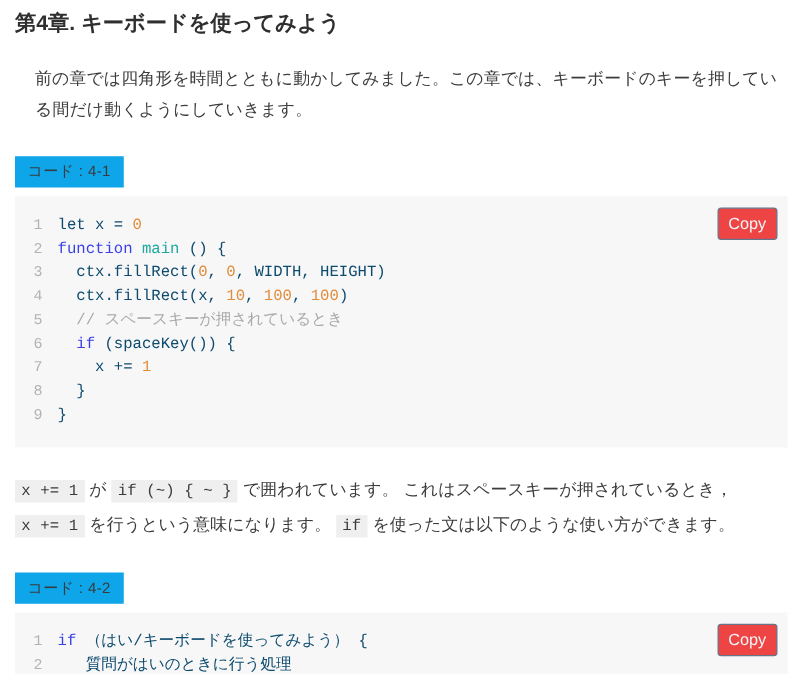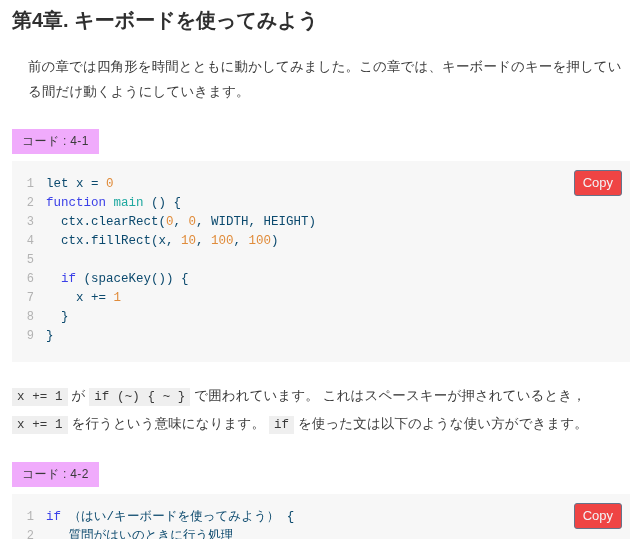--- a/index.html
+++ b/index.html
@@ -18,21 +18,21 @@
   }
 
   .page {
     padding: 0 10px;
     box-sizing: border-box;
     width: 640px;
   }
 
   
   .chapter-title {
-    font-size: 20px;
+    font-size: 17px;
     font-weight: bold;
     color: #2f2f2f;
     letter-spacing: 0px;
     margin: 8px 0 0 0;
     line-height: 1.25;
     padding-left: 2px;
   }
 
   
   .intro-paragraph {
@@ -40,21 +40,21 @@
     line-height: 1.85;
     color: #3c3c3c;
     margin: 22px 0 0 16px;
     padding-left: 2px;
     letter-spacing: .1px;
   }
 
   
   .code-caption {
     display: inline-block;
-    background: #f0abfc;
+    background: #0ea5e9;
     color: #3a3a3a;
     font-size: 12px;
     line-height: 1;
     padding: 6px 10px 7px 10px;
     margin: 24px 0 0 2px;
     letter-spacing: .3px;
   }
 
   
   .code-block {
@@ -141,23 +141,23 @@
   <p class="intro-paragraph">前の章では四角形を時間とともに動かしてみました。この章では、キーボードのキーを押している間だけ動くようにしていきます。</p>
 
   
   <div class="code-caption">コード : 4-1</div>
 
   <div class="code-block">
     <button class="copy-button">Copy</button>
     <div class="code-lines">
         <div class="code-line"><span class="line-number">1</span><span class="line-code"><span class="tok-plain">let x = </span><span class="tok-num">0</span></span></div>
         <div class="code-line"><span class="line-number">2</span><span class="line-code"><span class="tok-kw">function</span><span class="tok-plain"> </span><span class="tok-fn">main</span><span class="tok-plain"> () {</span></span></div>
-        <div class="code-line"><span class="line-number">3</span><span class="line-code"><span class="tok-plain">  ctx.clearRect(</span><span class="tok-num">0</span><span class="tok-plain">, </span><span class="tok-num">0</span><span class="tok-plain">, WIDTH, HEIGHT)</span></span></div>
+        <div class="code-line"><span class="line-number">3</span><span class="line-code"><span class="tok-plain">  ctx.fillRect(</span><span class="tok-num">0</span><span class="tok-plain">, </span><span class="tok-num">0</span><span class="tok-plain">, WIDTH, HEIGHT)</span></span></div>
         <div class="code-line"><span class="line-number">4</span><span class="line-code"><span class="tok-plain">  ctx.fillRect(x, </span><span class="tok-num">10</span><span class="tok-plain">, </span><span class="tok-num">100</span><span class="tok-plain">, </span><span class="tok-num">100</span><span class="tok-plain">)</span></span></div>
-        <div class="code-line"><span class="line-number">5</span></div>
+        <div class="code-line"><span class="line-number">5</span><span class="line-code"><span class="tok-comment">  // スペースキーが押されているとき</span></span></div>
         <div class="code-line"><span class="line-number">6</span><span class="line-code"><span class="tok-plain">  </span><span class="tok-kw">if</span><span class="tok-plain"> (spaceKey()) {</span></span></div>
         <div class="code-line"><span class="line-number">7</span><span class="line-code"><span class="tok-plain">    x += </span><span class="tok-num">1</span></span></div>
         <div class="code-line"><span class="line-number">8</span><span class="line-code"><span class="tok-plain">  }</span></span></div>
         <div class="code-line"><span class="line-number">9</span><span class="line-code"><span class="tok-plain">}</span></span></div>
       </div>
   </div>
 
   
   <p class="body-paragraph"><code class="inline">x += 1</code><span> が </span><code class="inline">if (~) { ~ }</code><span> で囲われています。 これはスペースキーが押されているとき，</span><code class="inline">x += 1</code><span> を行うという意味になります。 </span><code class="inline">if</code><span> を使った文は以下のような使い方ができます。</span></p>
 

